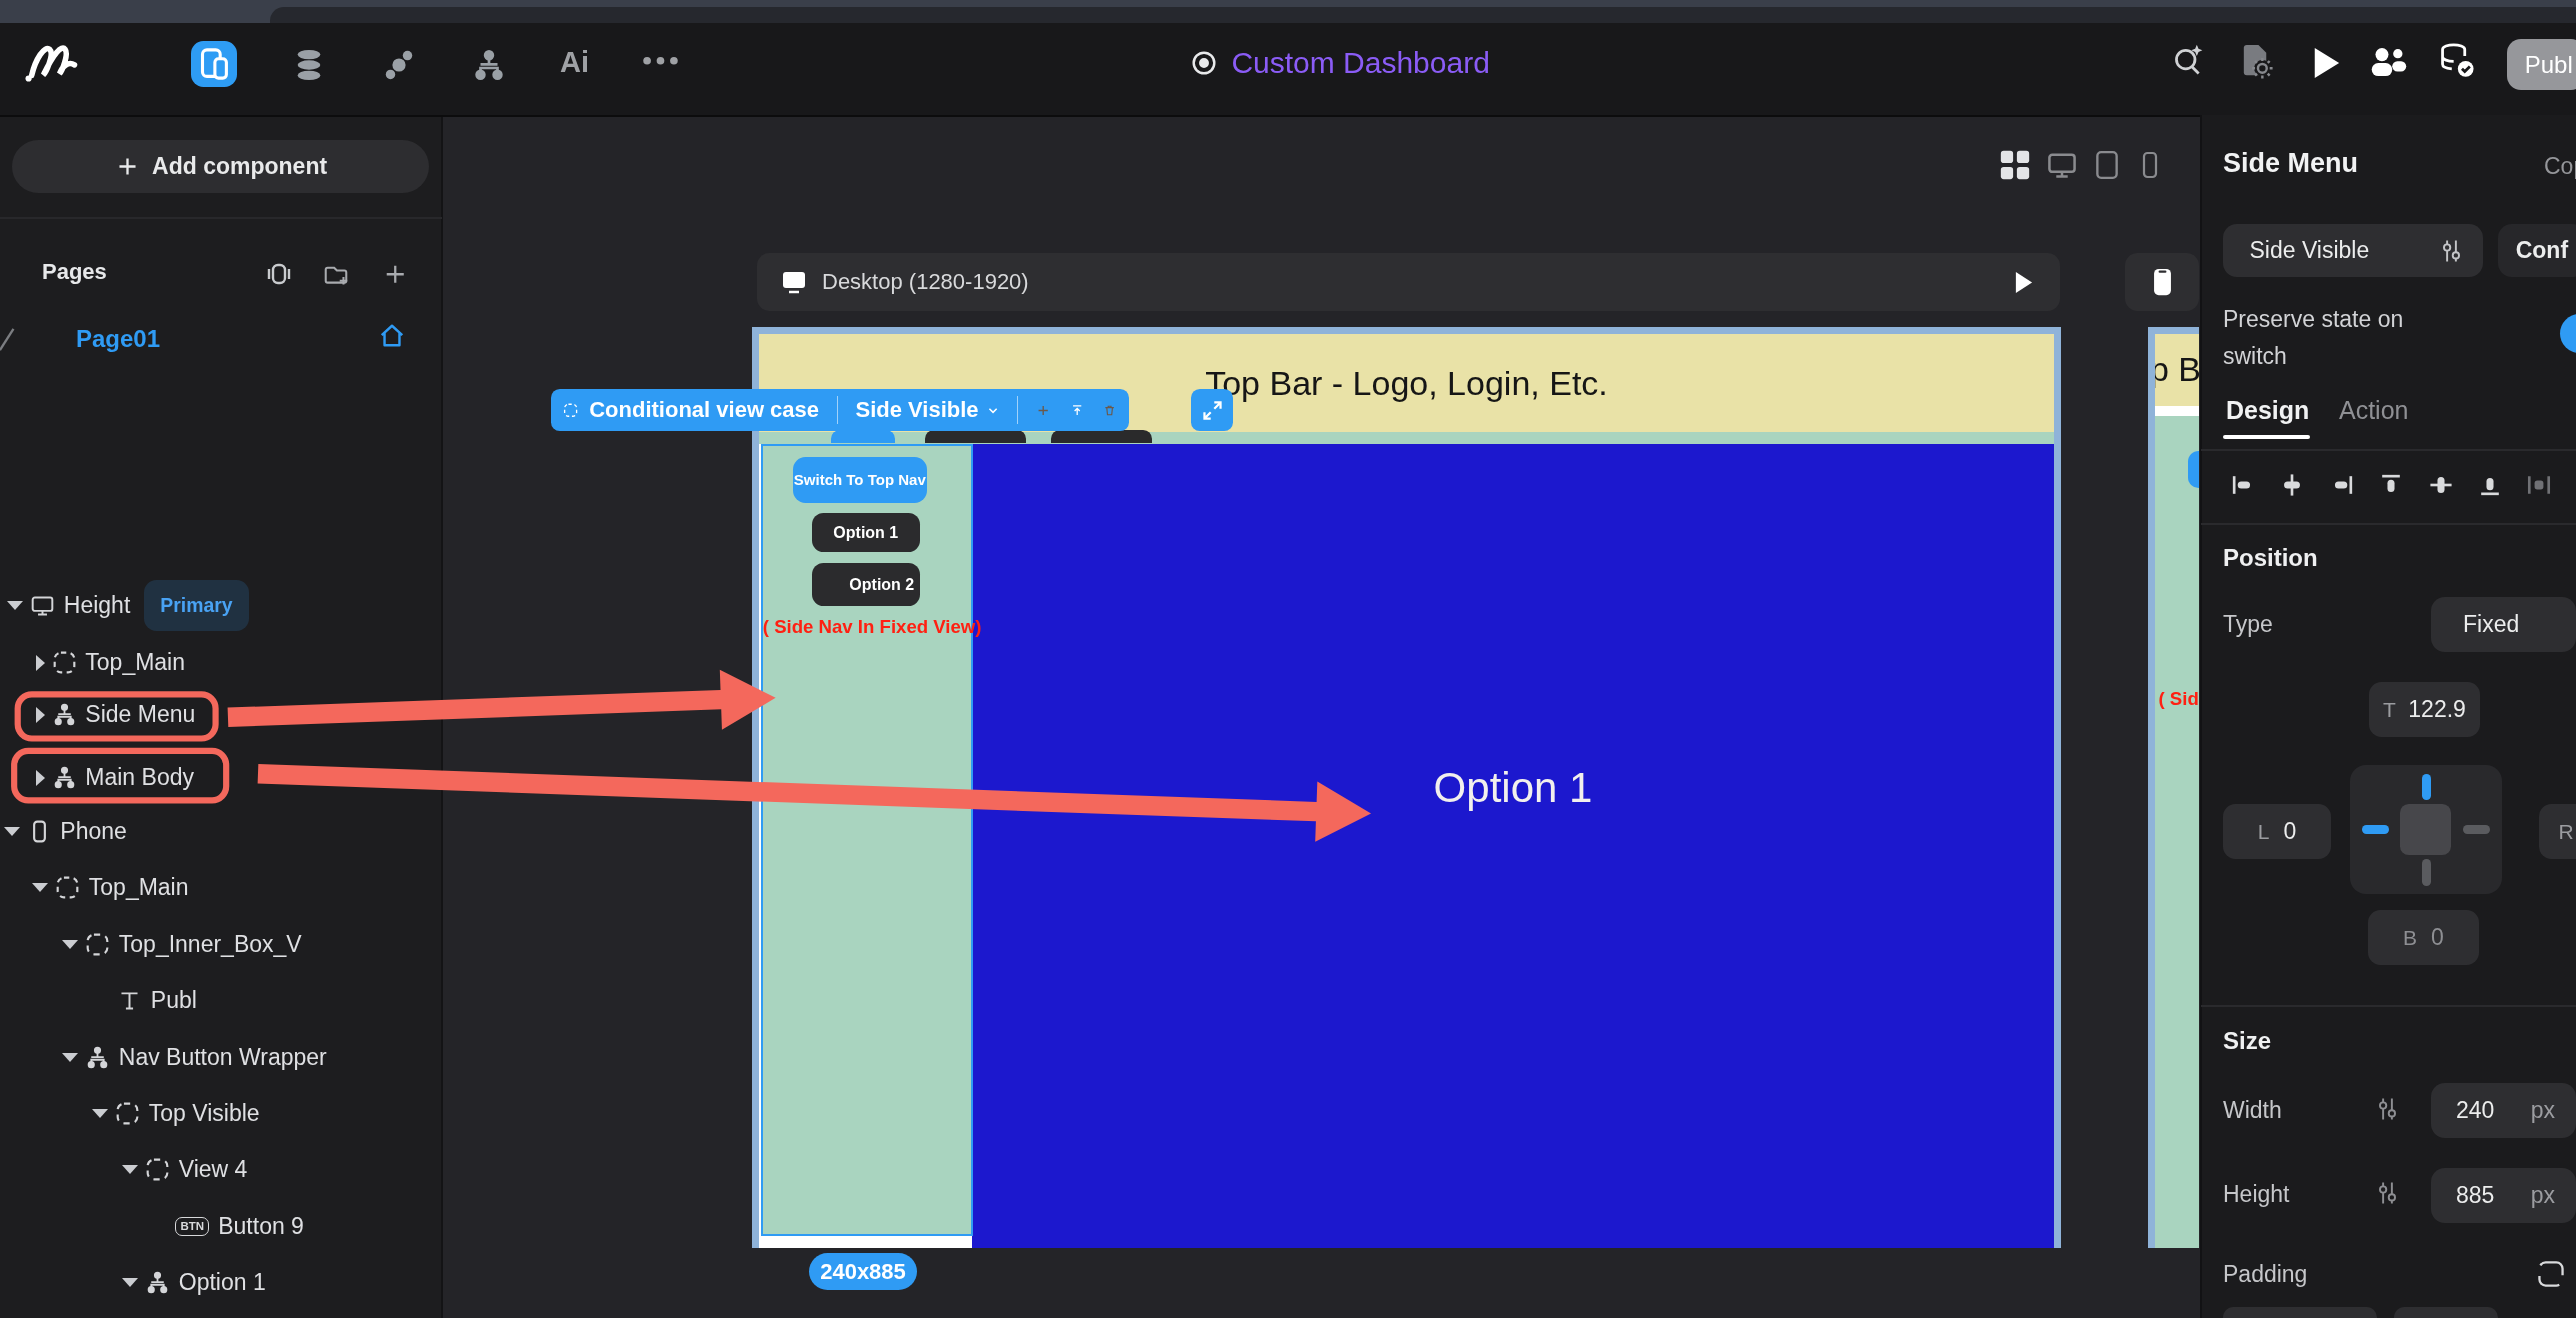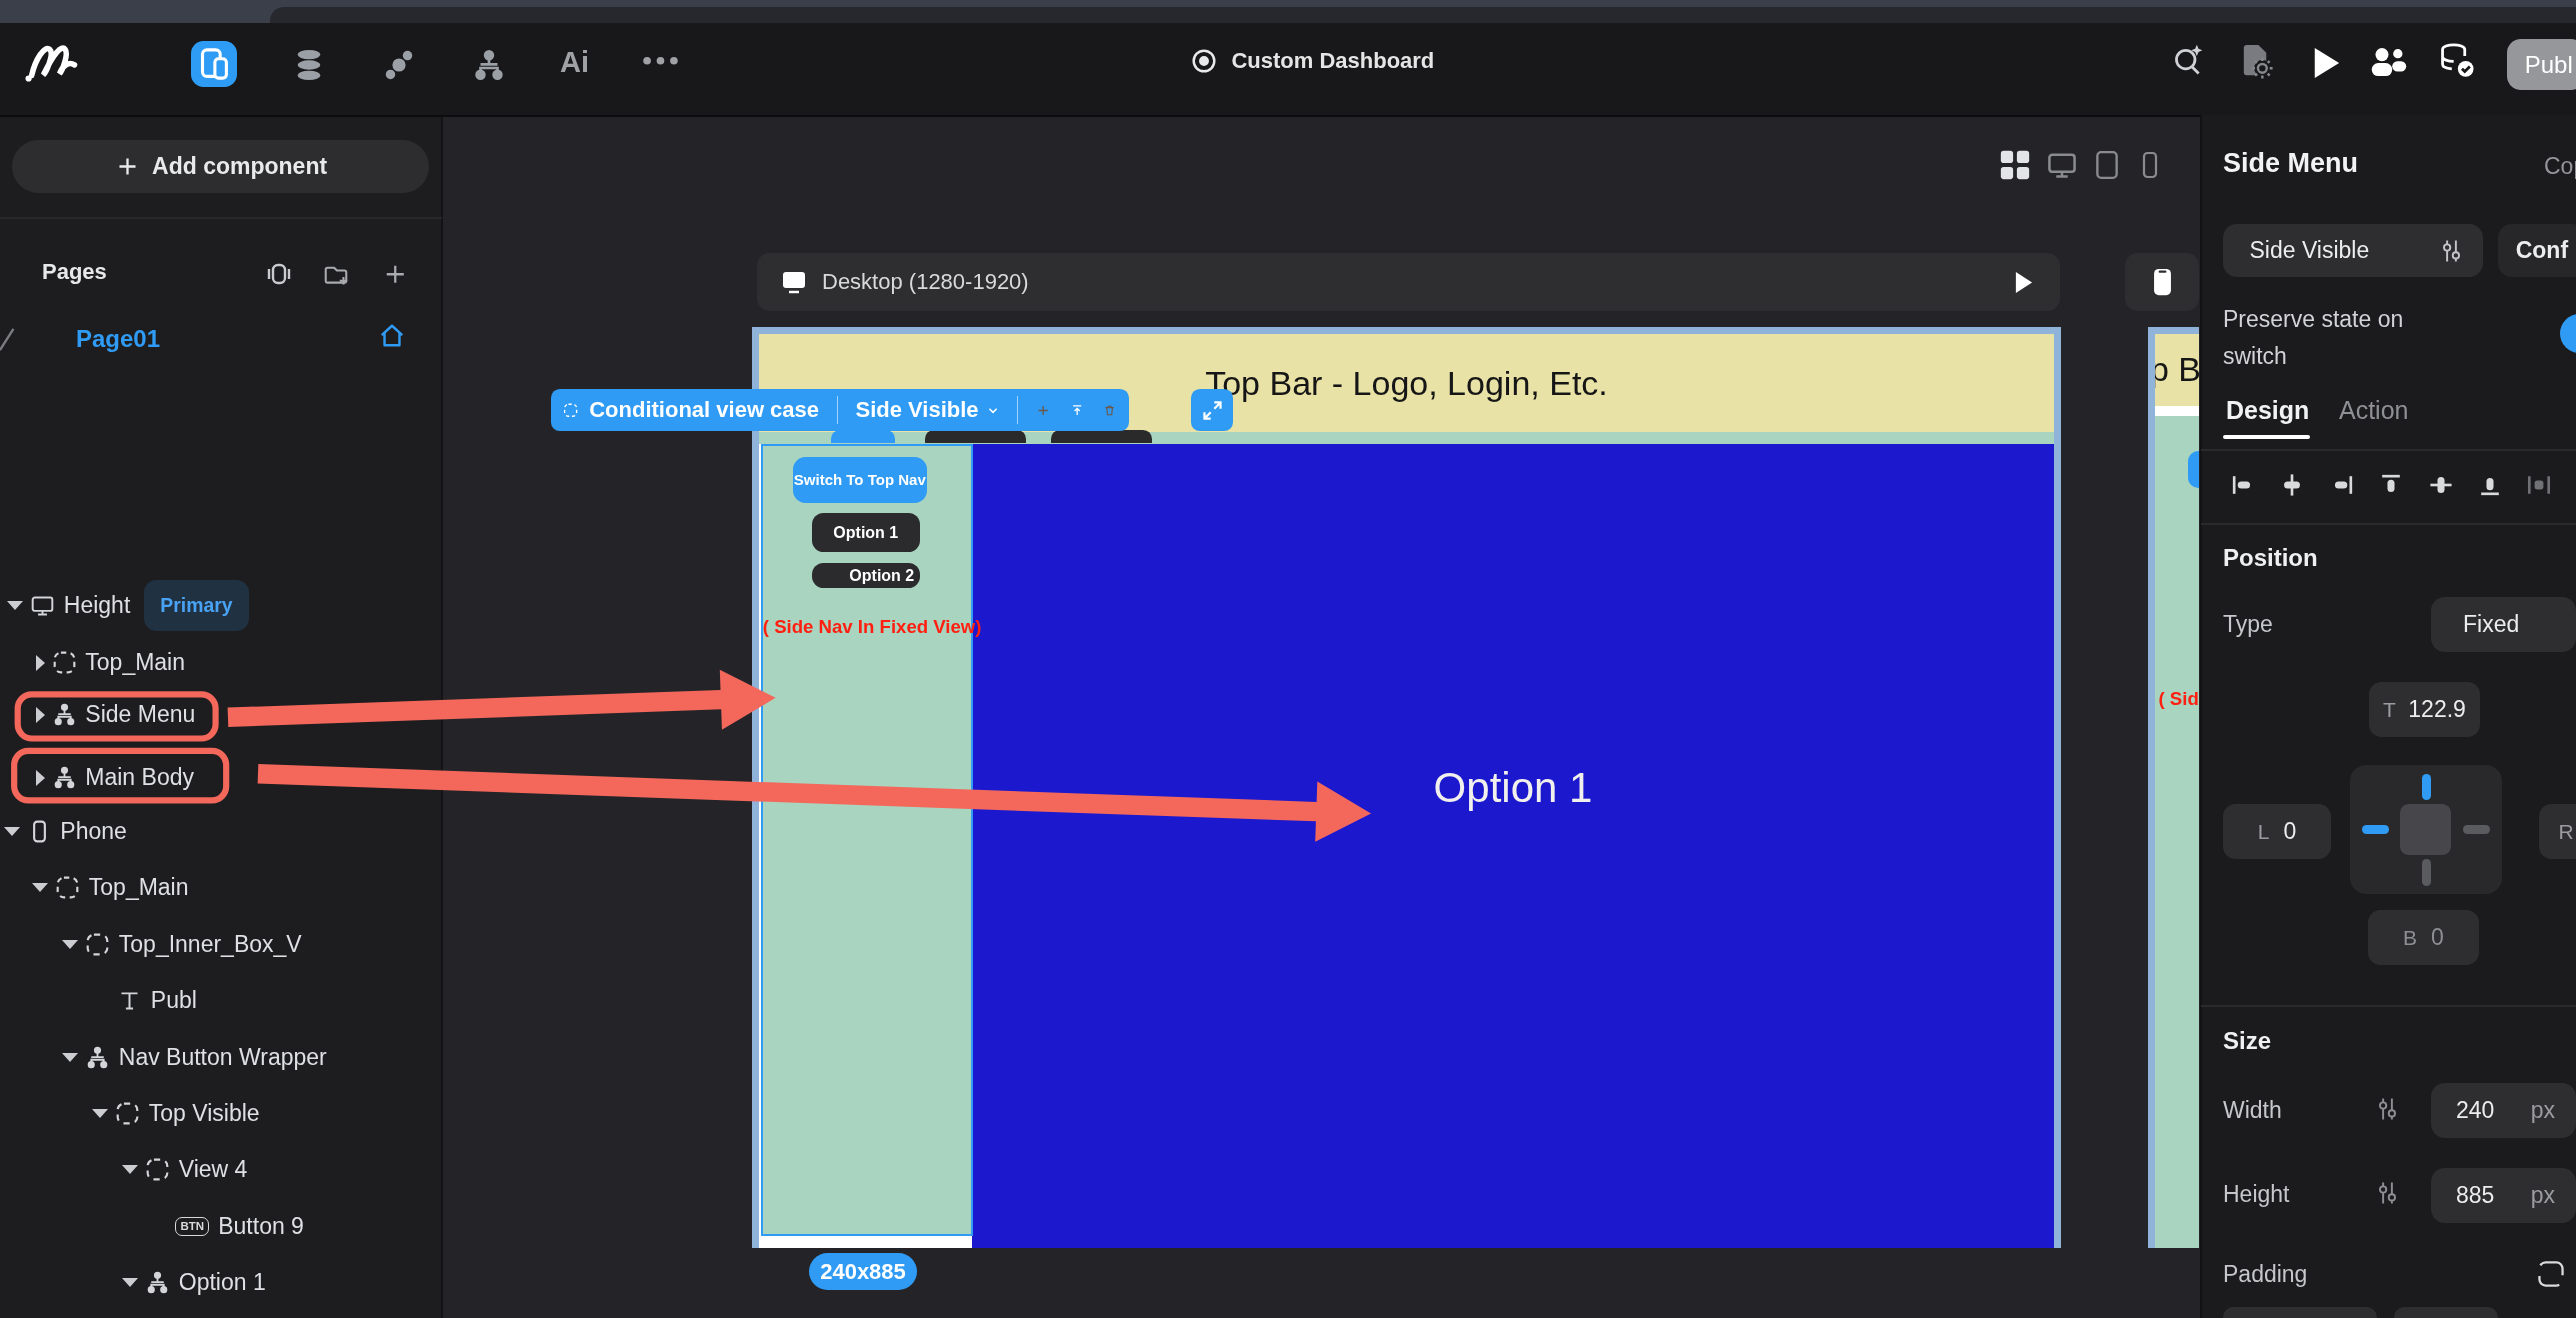--- a/index.html
+++ b/index.html
@@ -73,21 +73,21 @@
     </svg>
 </div>
 
 <div class="ab flex" style="left:1189px;top:46px;gap:12.4px;">
   <span>
     <svg viewBox="0 0 32 32" width="30" height="30" fill="none" stroke="#e8e9eb" stroke-width="2.6">
       <circle cx="16" cy="16" r="11"></circle>
         <circle cx="16" cy="16" r="4" fill="#e8e9eb"></circle>
     </svg>
   </span>
-  <span style="font-size:22px;font-weight:700;color:#e5e5e5;white-space:nowrap;">Custom Dashboard</span>
+  <span style="font-size:30px;font-weight:400;color:#8b5cf6;white-space:nowrap;">Custom Dashboard</span>
 </div>
 
 <div class="ab" style="left:2170px;top:42px;">
   <svg viewBox="0 0 40 40" width="37" height="37" fill="none" stroke="#cfd1d4" stroke-width="3">
     <circle cx="17" cy="19" r="10"></circle>
       <path d="M24 27l7 7"></path>
     <path d="M29 3l1.8 4.2L35 9l-4.2 1.8L29 15l-1.8-4.2L23 9l4.2-1.8z" fill="#cfd1d4" stroke="none"></path>
   </svg>
 </div>
 <div class="ab" style="left:2237px;top:41px;">
@@ -312,21 +312,21 @@
     <div class="ab" style="left:0;top:320px;width:1082px;text-align:center;font-size:42px;color:#f2f0ed;font-weight:500;">Option 1</div>
   </div>
 
   <div class="ab" style="left:1.8px;top:110px;width:212px;height:792px;background:#a9d4bf;border:2.7px solid #2f9bf4;">
     <div class="ab" style="left:30px;top:10.6px;width:134px;height:46px;background:#2f9bf4;border-radius:12.4px;display:flex;align-items:center;justify-content:center;">
       <span style="color:#fff;font-size:15px;font-weight:bold;white-space:nowrap;">Switch To Top Nav</span>
     </div>
     <div class="ab" style="left:49px;top:67px;width:108px;height:39px;background:#2b2b2d;border-radius:11.5px;display:flex;align-items:center;justify-content:center;">
       <span style="color:#fff;font-size:16px;font-weight:bold;">Option 1</span>
     </div>
-    <div class="ab" style="left:49px;top:117px;width:108px;height:25px;background:#2b2b2d;border-radius:11.5px;display:flex;align-items:center;justify-content:center;padding-left:32px;">
+    <div class="ab" style="left:49px;top:117px;width:108px;height:43px;background:#2b2b2d;border-radius:11.5px;display:flex;align-items:center;justify-content:center;padding-left:32px;">
       <span style="color:#fff;font-size:16px;font-weight:bold;">Option 2</span>
     </div>
     <div class="ab" style="left:0;top:170px;width:207px;text-align:center;font-size:18.6px;font-weight:bold;color:#ff2012;white-space:nowrap;">( Side Nav In Fixed View)</div>
   </div>
 </div>
 
 <div class="ab" style="left:809px;top:1253px;width:108px;height:37px;background:#2f9bf4;border-radius:23px;display:flex;align-items:center;justify-content:center;">
   <span style="color:#fff;font-size:22px;font-weight:600;">240x885</span>
 </div>
 

